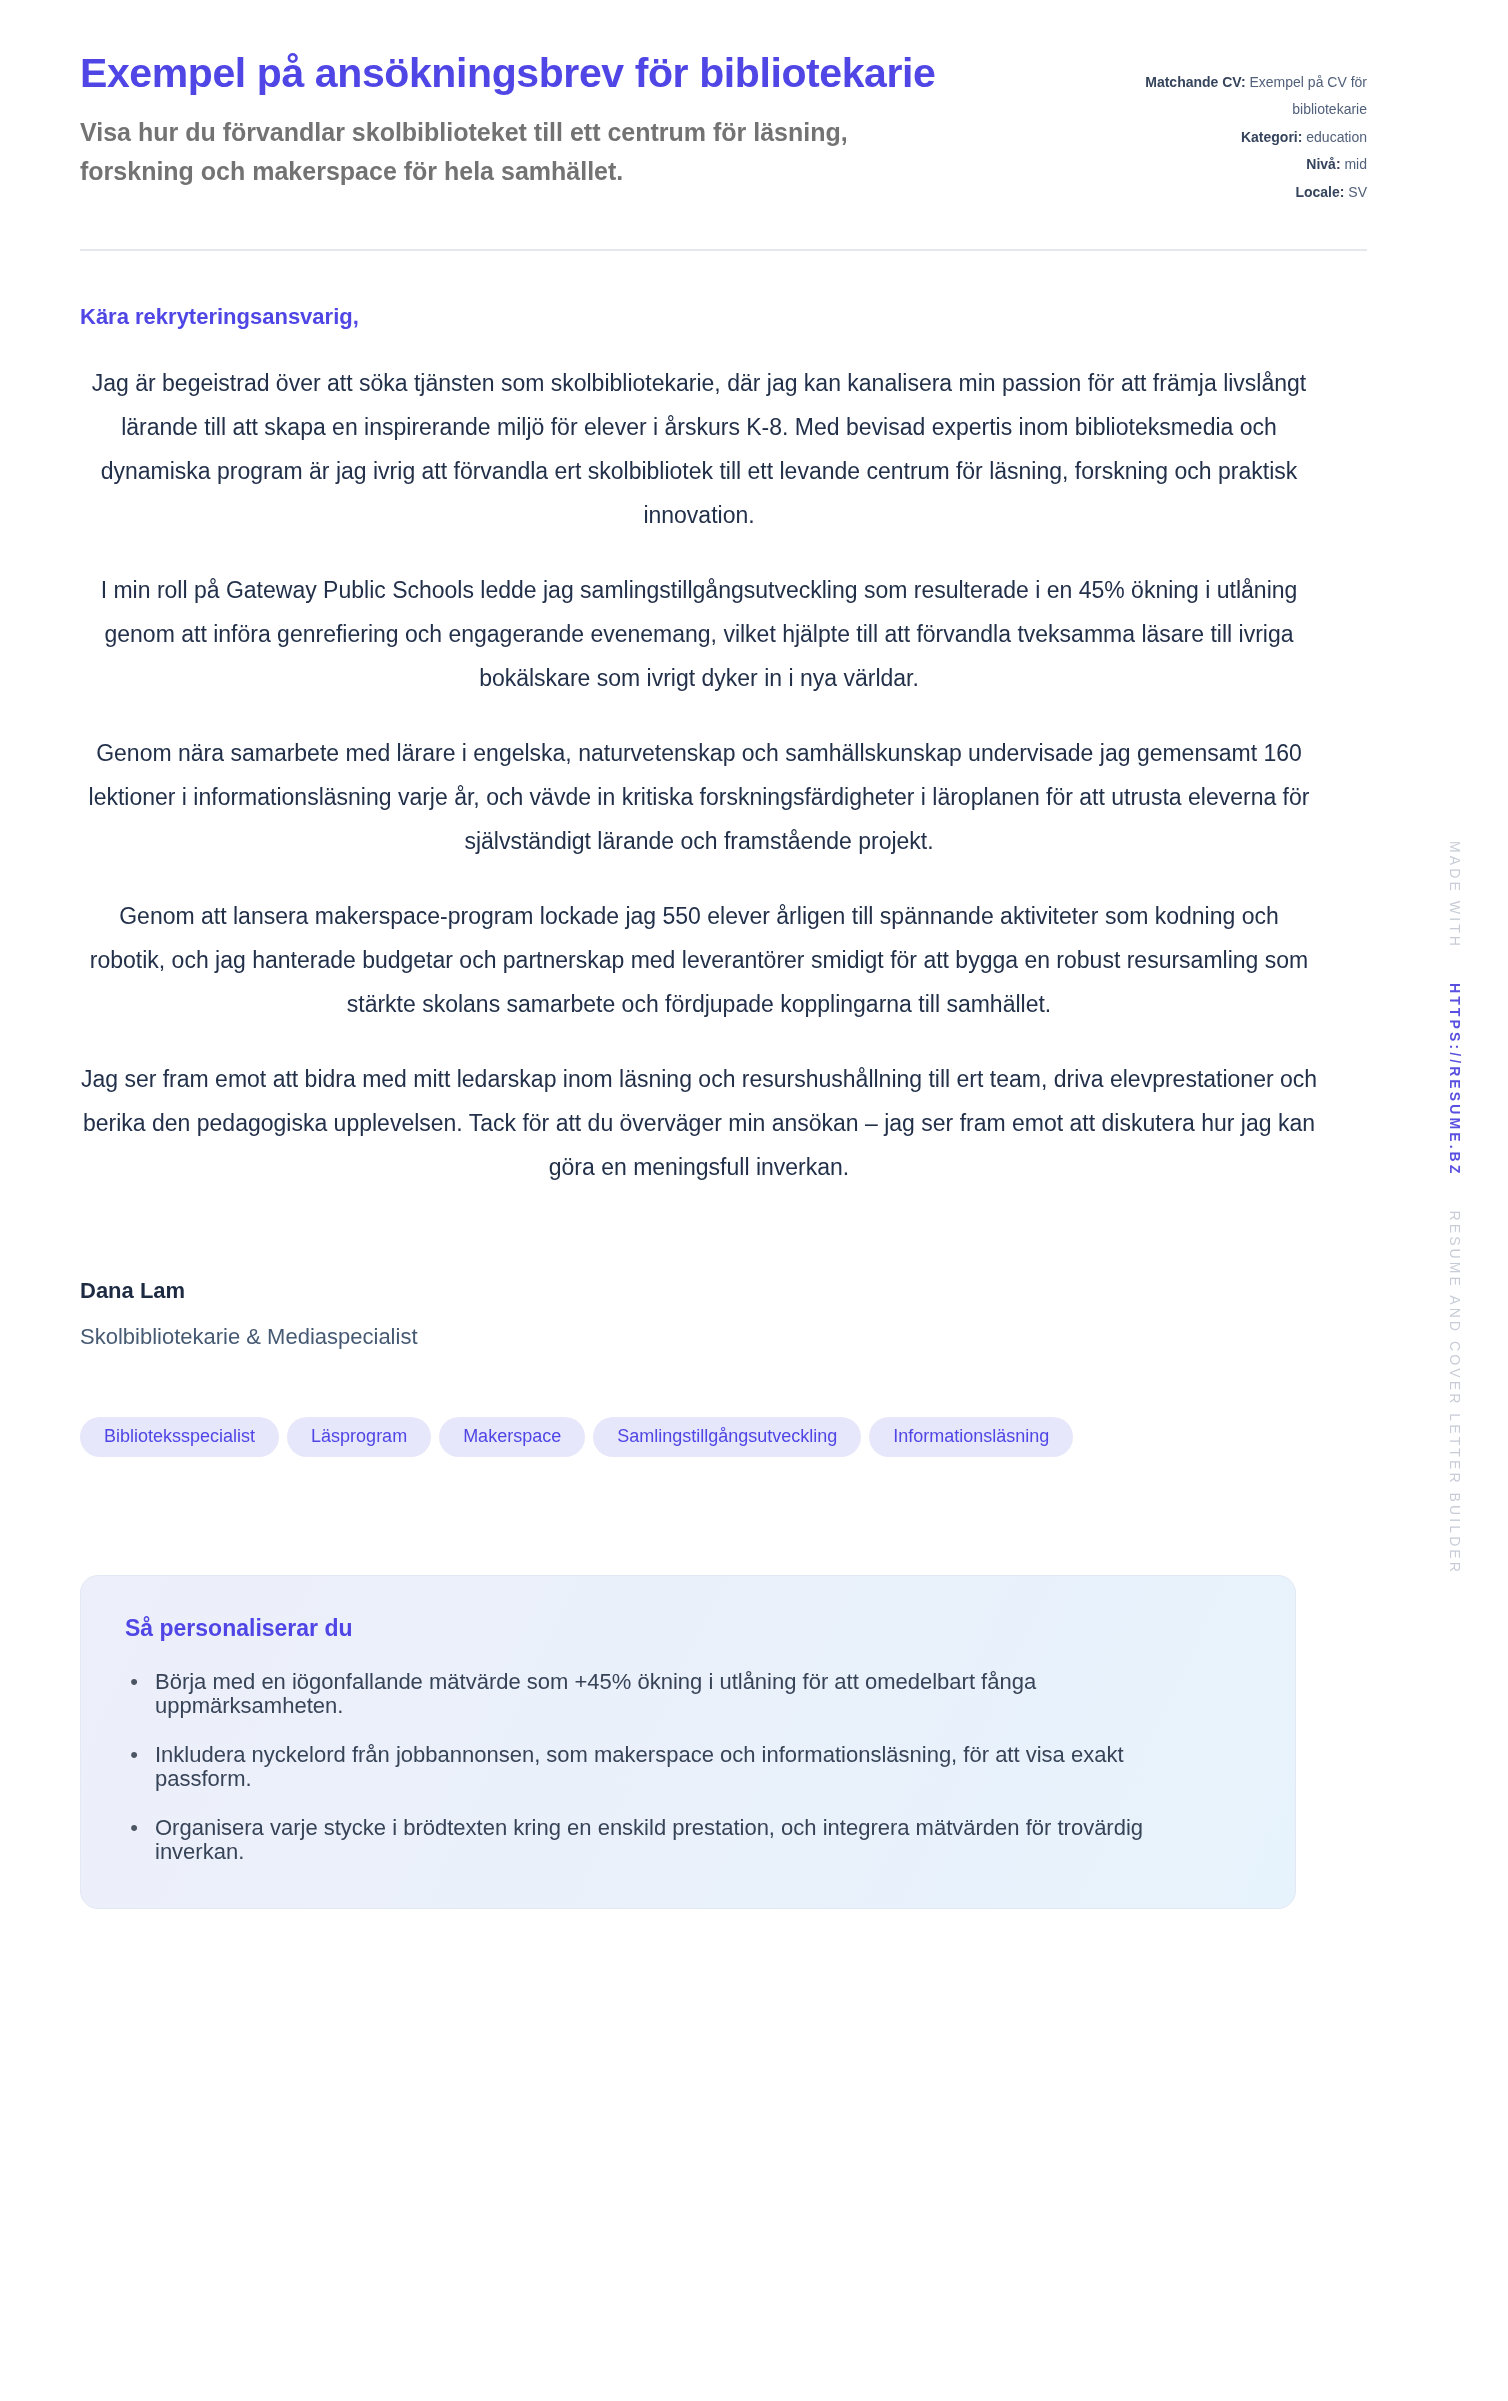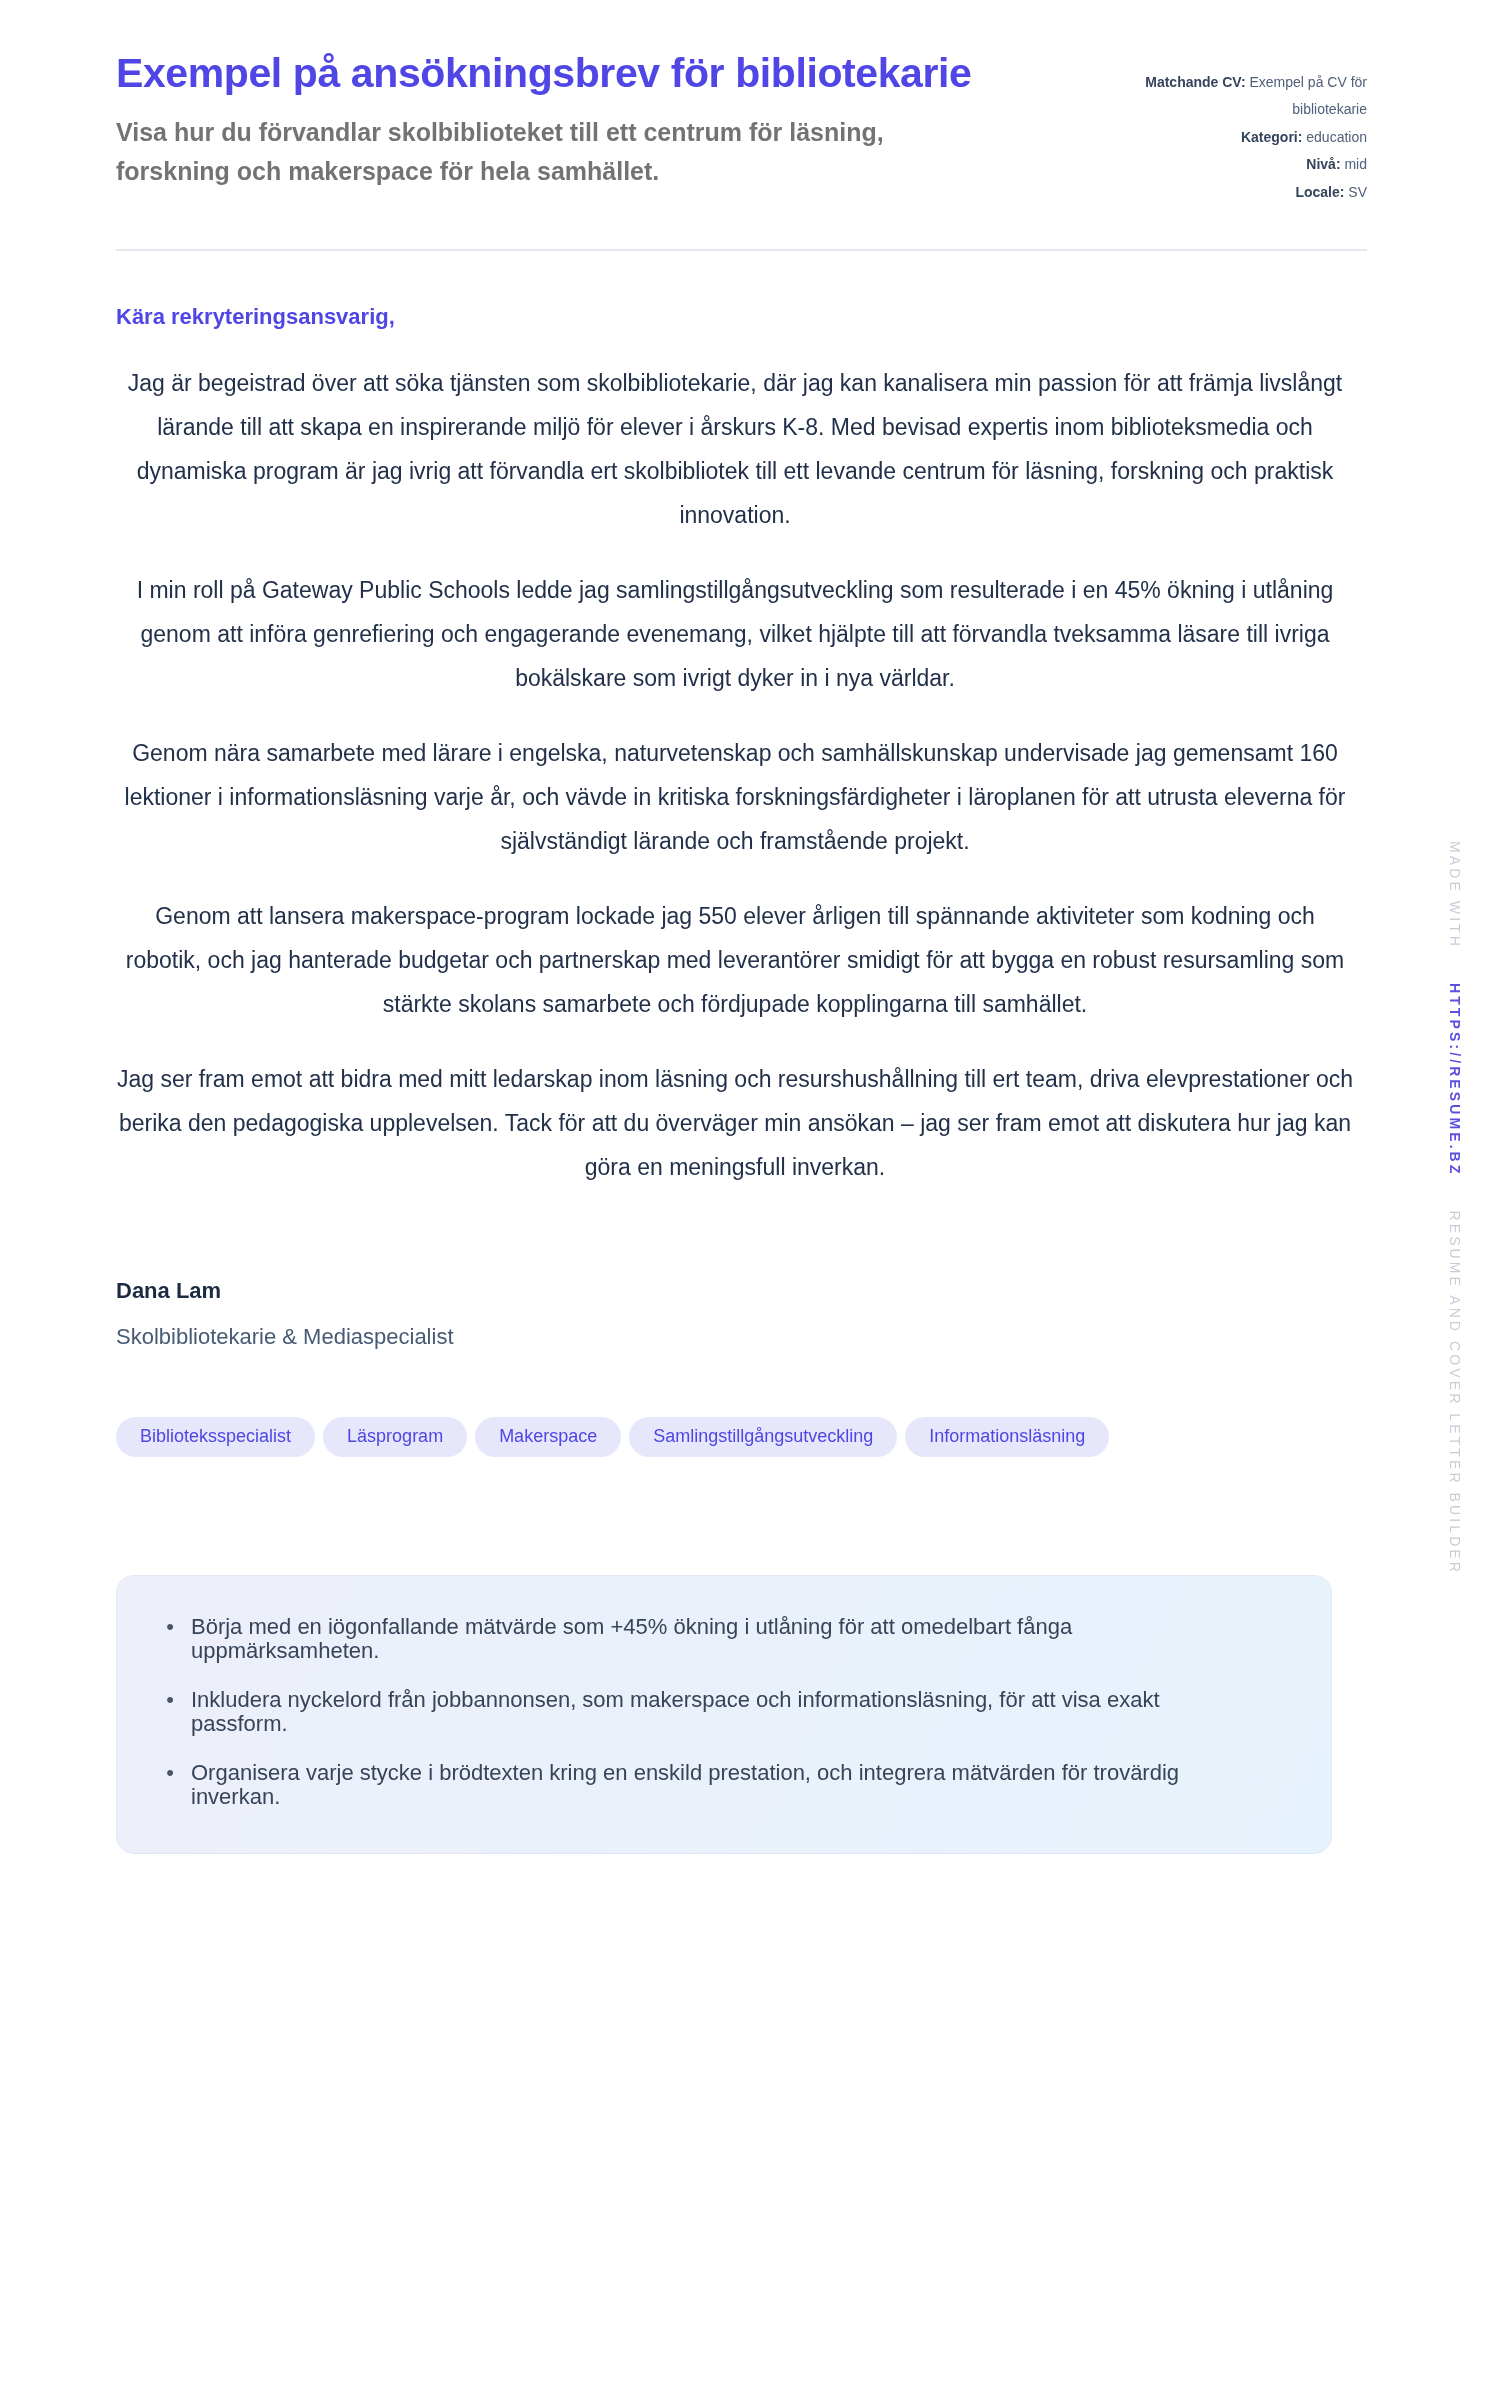--- a/index.html
+++ b/index.html
@@ -5,21 +5,21 @@
   * { margin: 0; padding: 0; box-sizing: border-box; }
   html, body {
     width: 1509px;
     background: #ffffff;
     font-family: "Liberation Sans", "DejaVu Sans", sans-serif;
     color: #1e2a3a;
   }
   body { min-height: 2401px; position: relative; overflow: hidden; }
 
   .page {
-    padding: 49px 142px 53px 116px;
+    padding: 49px 142px 53px 80px;
     position: relative;
   }
 
   
   .header {
     display: flex;
     justify-content: space-between;
     align-items: flex-start;
   }
   .header-left { max-width: 879px; }
@@ -210,20 +210,21 @@
 
   <div class="tags">
     <span class="tag">Biblioteksspecialist</span>
     <span class="tag">Läsprogram</span>
     <span class="tag">Makerspace</span>
     <span class="tag">Samlingstillgångsutveckling</span>
     <span class="tag">Informationsläsning</span>
   </div>
 
   <div class="tips-box">
+    <div class="tips-title">Så personaliserar du</div>
     <ul class="tips-list">
       <li>Börja med en iögonfallande mätvärde som +45% ökning i utlåning för att omedelbart fånga uppmärksamheten.</li>
       <li>Inkludera nyckelord från jobbannonsen, som makerspace och informationsläsning, för att visa exakt passform.</li>
       <li>Organisera varje stycke i brödtexten kring en enskild prestation, och integrera mätvärden för trovärdig inverkan.</li>
     </ul>
   </div>
 
 </div>
 
 <div class="watermark">

